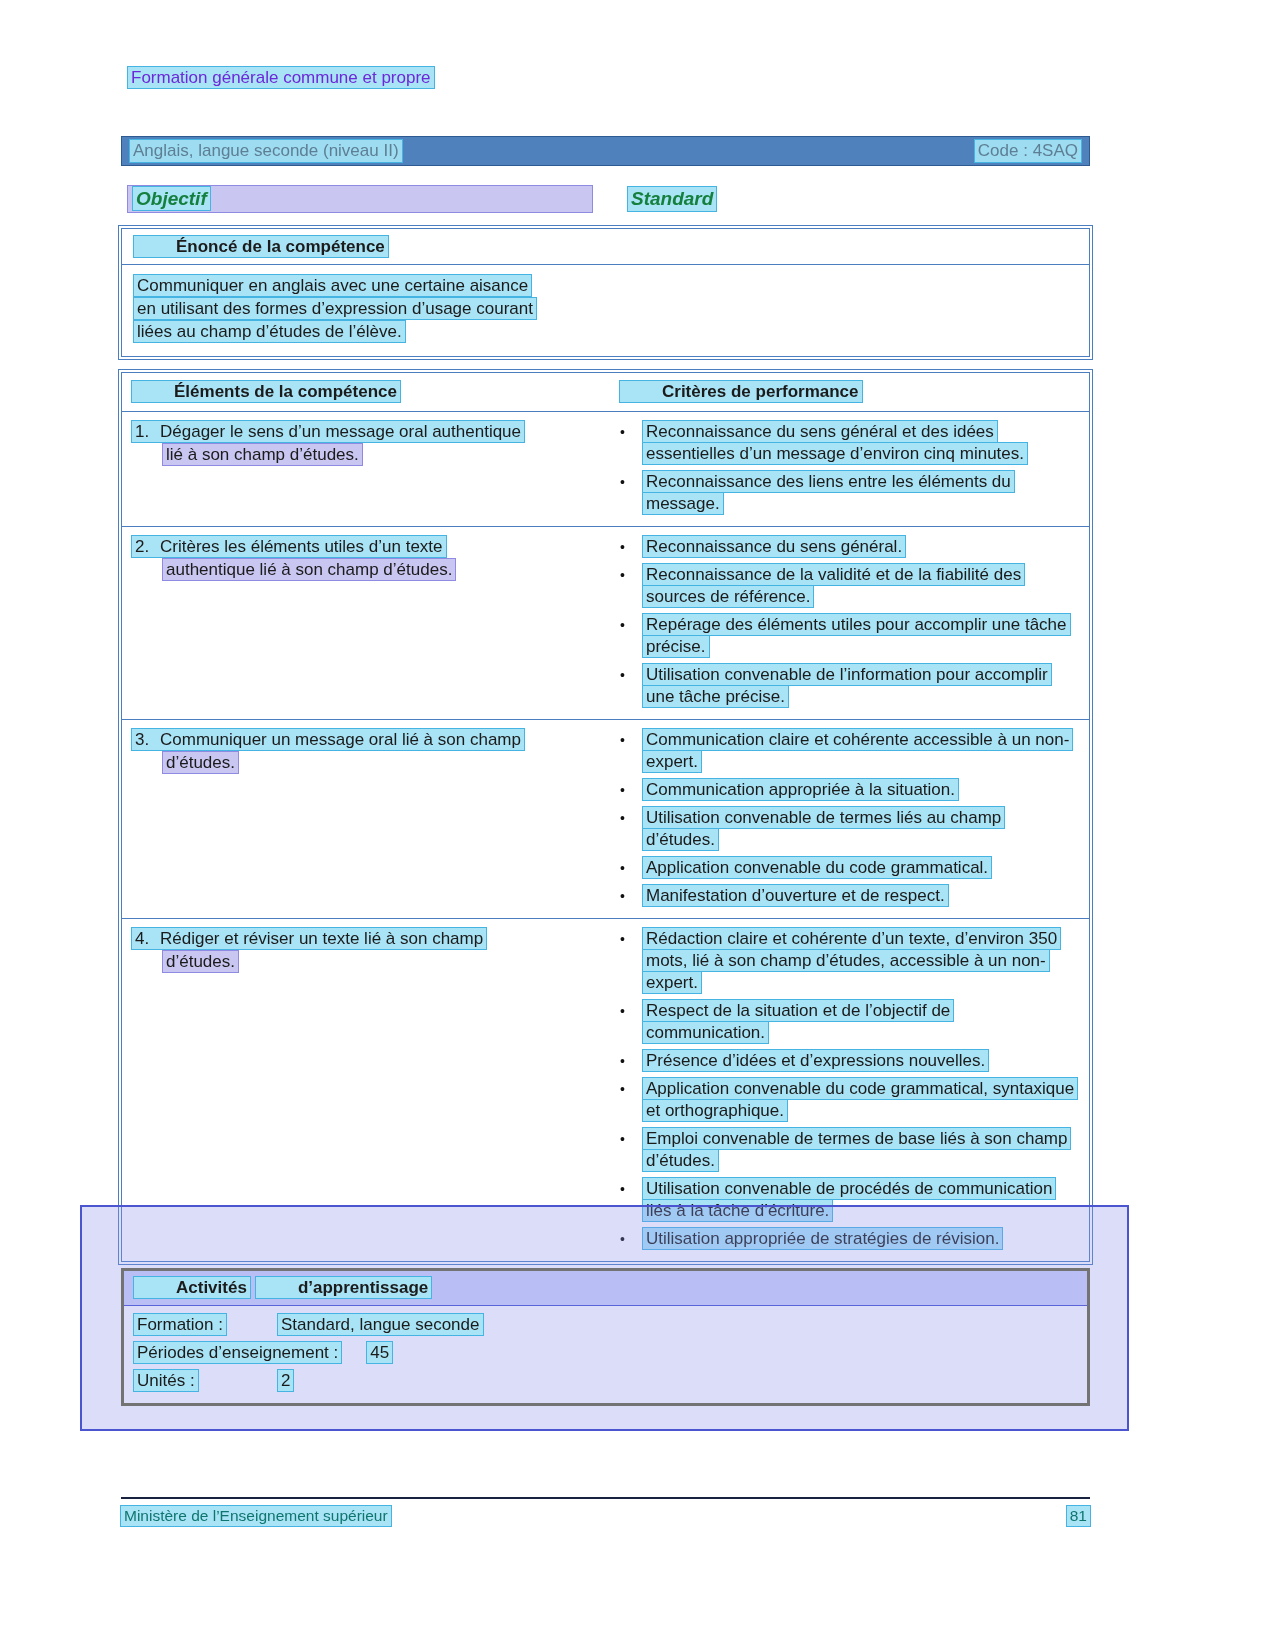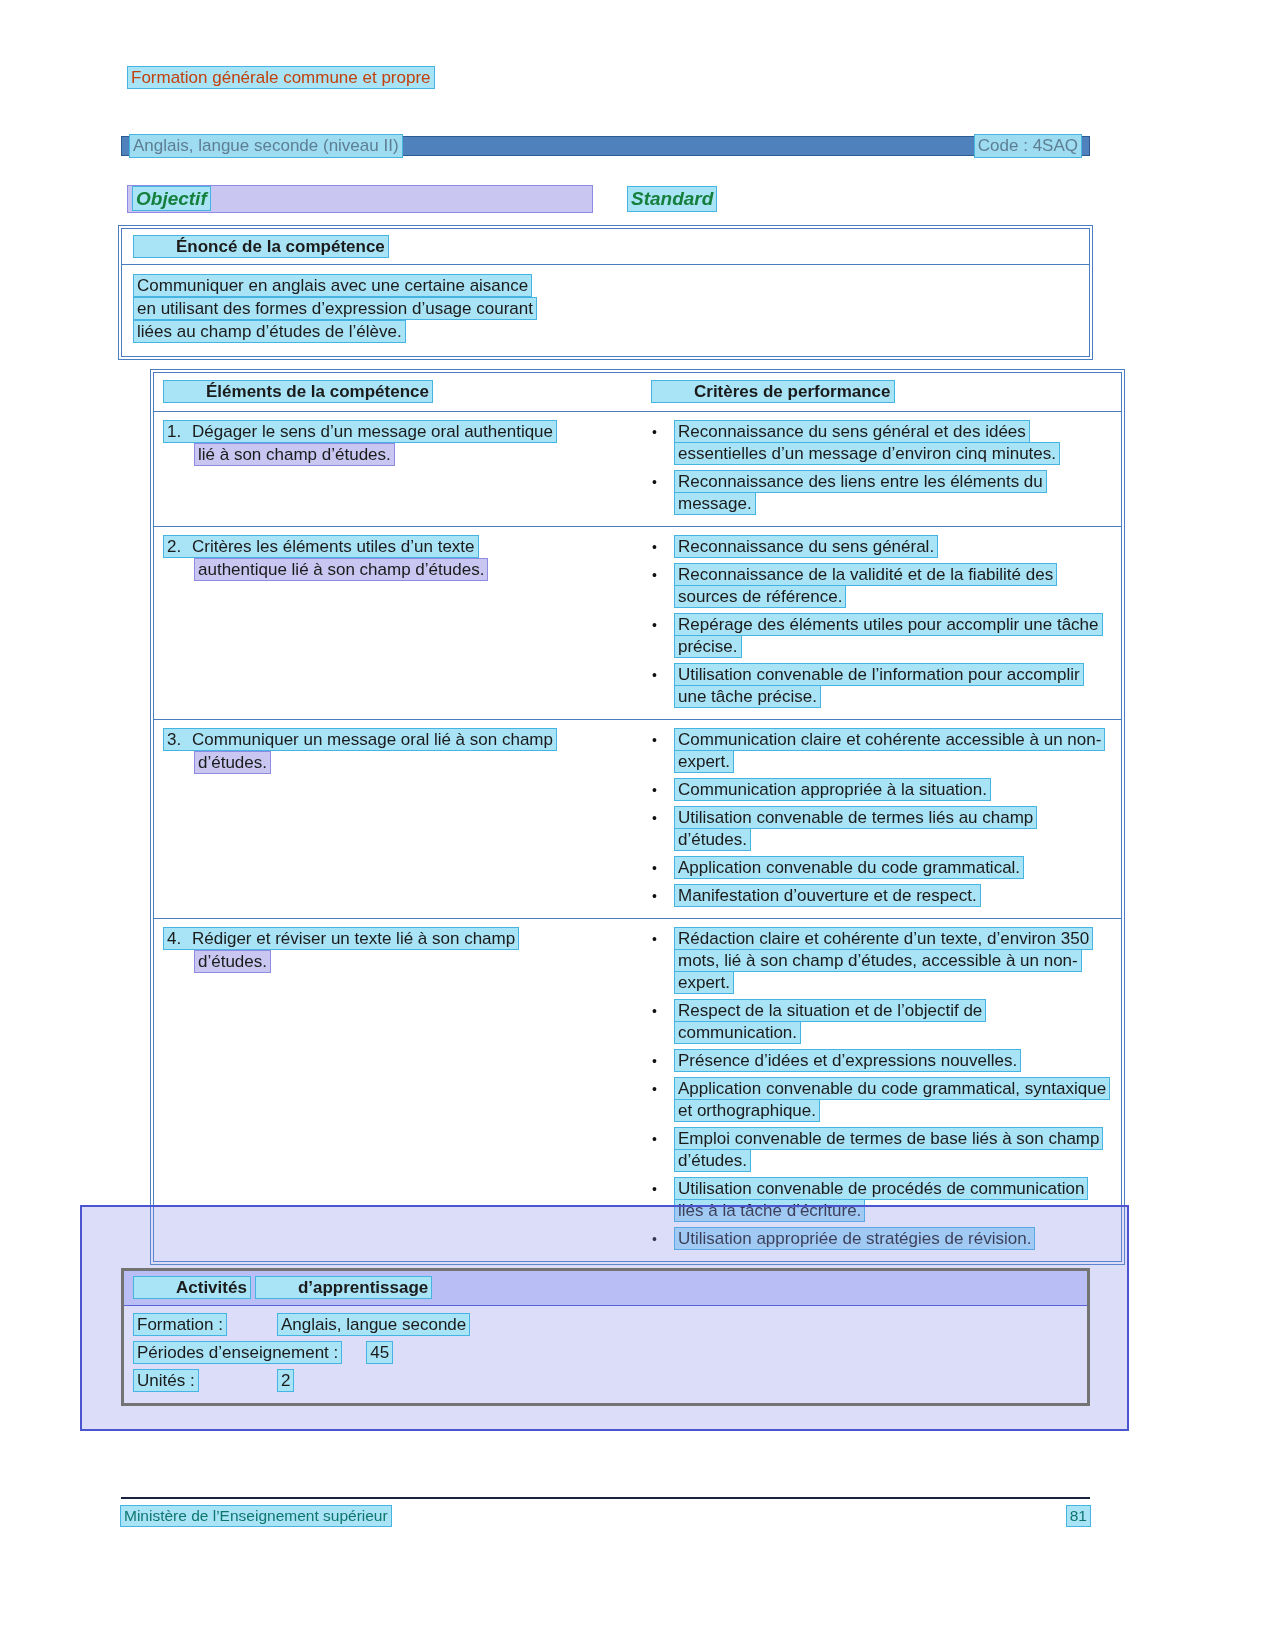--- a/index.html
+++ b/index.html
@@ -6,40 +6,40 @@
   .page{position:relative;width:1275px;height:1651px;background:#ffffff;overflow:hidden;
         font-family:"Liberation Sans",sans-serif;font-size:17px;color:#1b1b1b;}
 
   
   .hl{background:#a9e3f6;box-shadow:0 0 0 1px #45b4e2;padding:1px 3px;
       -webkit-box-decoration-break:clone;box-decoration-break:clone;}
   .hlp{background:#c9c6f2;box-shadow:0 0 0 1px #8f8ae2;padding:1px 3px;
       -webkit-box-decoration-break:clone;box-decoration-break:clone;}
   .b{font-weight:bold;padding-left:42px;}
 
-  .top-label{position:absolute;left:128px;top:68px;color:#c2410c;}
-
-  .header-bar{position:absolute;left:121px;top:136px;width:969px;height:20px;box-sizing:border-box;
+  .top-label{position:absolute;left:128px;top:68px;color:#6d28d9;}
+
+  .header-bar{position:absolute;left:121px;top:136px;width:969px;height:30px;box-sizing:border-box;
               background:#4f81bd;border:1px solid #2d5b91;display:flex;align-items:center;
               justify-content:space-between;padding:9px 8px;}
   .header-bar .hl{color:#5e7f93;background:#9edcf2;}
 
   .obj-row{position:absolute;left:128px;top:186px;width:962px;display:flex;align-items:center;}
   .obj-bar{width:464px;box-sizing:border-box;background:#c9c6f2;box-shadow:0 0 0 1px #8f8ae2;padding:2px 5px;}
   .title-italic{font-style:italic;font-weight:bold;font-size:19px;color:#15803d;}
   .std{margin-left:36px;}
 
   .box{position:absolute;left:121px;width:969px;box-sizing:border-box;background:#ffffff;
        border:1px solid #4a7ec0;outline:1px solid #4a7ec0;outline-offset:2px;}
   .enonce{top:228px;}
   .box-head{padding:8px 12px 7px;border-bottom:1px solid #4a7ec0;}
   .box-body{padding:10px 12px 12px;line-height:22px;}
   .line{margin-bottom:1px;}
 
-  .comp{top:372px;margin-left:32px;}
+  .comp{top:372px;}
   .grid{display:grid;grid-template-columns:478px 1fr;}
   .comp-head{border-bottom:1px solid #4a7ec0;}
   .comp-head .c1h{padding:9px 12px 9px 10px;}
   .comp-head .c2h{padding:9px 12px 9px 20px;}
   .comp-row{border-bottom:1px solid #4a7ec0;}
   .comp-row:last-child{border-bottom:none;}
   .c1{padding:9px 14px 11px 10px;line-height:22px;}
   .c2{padding:9px 14px 11px 20px;line-height:22px;}
   .el-line{margin-bottom:1px;}
   .el-cont{padding-left:31px;}
@@ -232,21 +232,21 @@
   </div>
 
   <div class="overlay"></div>
 
   <div class="activites">
     <div class="act-head">
       <span class="hl b">Activités</span><span class="hl b">d’apprentissage</span>
     </div>
     <div class="act-body">
       <div class="act-row">
-        <span class="act-label"><span class="hl">Formation :</span></span><span class="hl">Anglais, langue seconde</span>
+        <span class="act-label"><span class="hl">Formation :</span></span><span class="hl">Standard, langue seconde</span>
       </div>
       <div class="act-row">
         <span class="act-label"><span class="hl">Périodes d’enseignement :</span></span><span class="hl">45</span>
       </div>
       <div class="act-row">
         <span class="act-label"><span class="hl">Unités :</span></span><span class="hl">2</span>
       </div>
     </div>
   </div>
 

